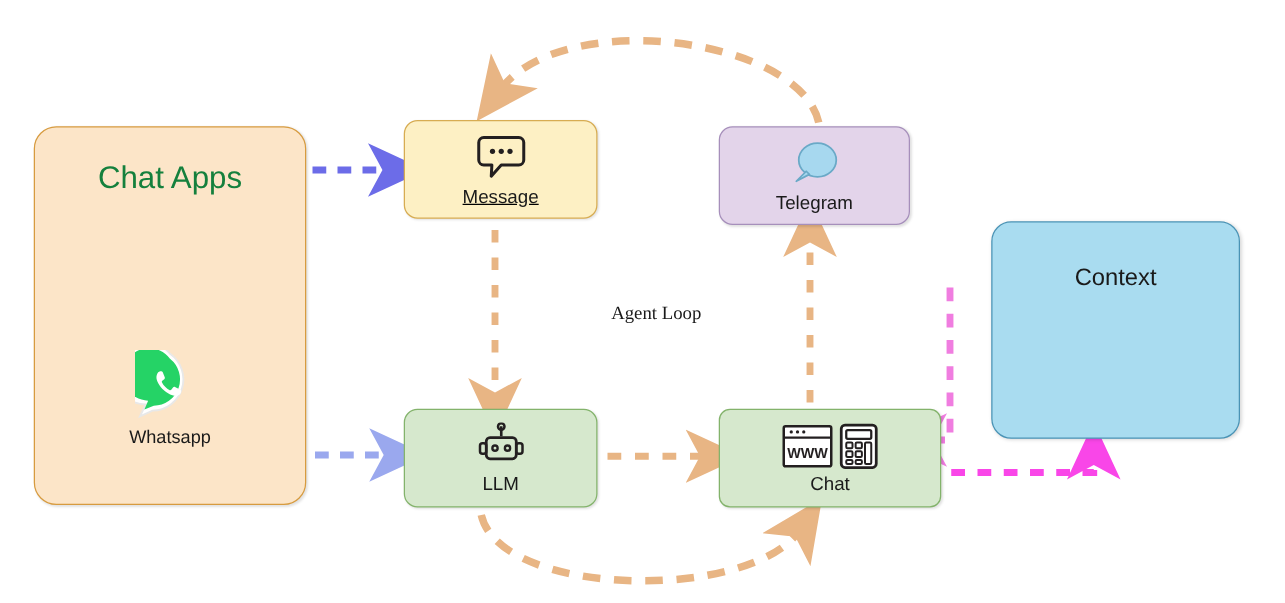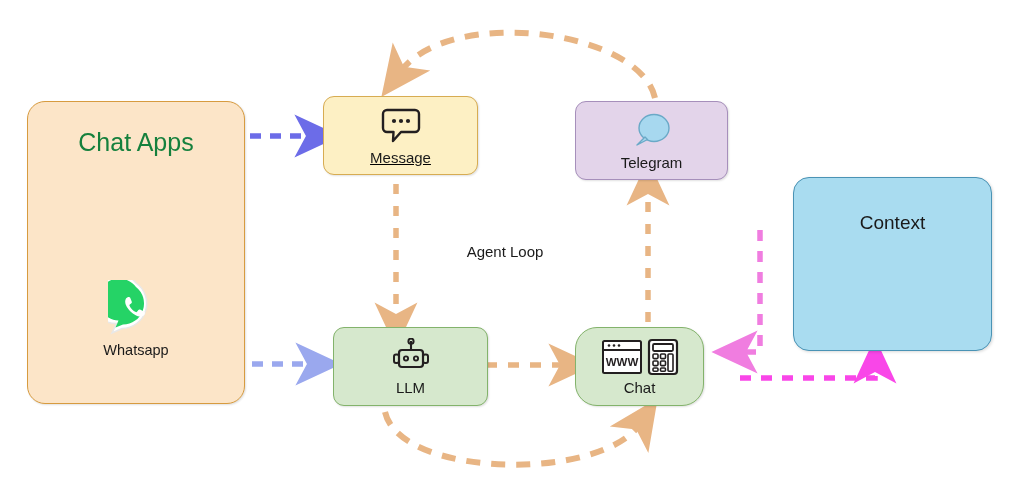--- a/index.html
+++ b/index.html
@@ -79,25 +79,24 @@
   }
   #response-node {
     left: 575px; top: 101px; width: 153px; height: 79px;
     background: #e3d4ea; border: 1.6px solid #a68fbb; border-radius: 11px;
     box-shadow: 1px 1px 2px rgba(0,0,0,0.12);
   }
   #llm-node {
     left: 323px; top: 327px; width: 155px; height: 79px;
     background: #d6e8cd; border: 1.6px solid #83b36b; border-radius: 11px;
     box-shadow: 1px 1px 2px rgba(0,0,0,0.12);
-    margin-left: 10px;
   }
   #tools-node {
-    left: 575px; top: 327px; width: 129px; height: 79px;
-    background: #d6e8cd; border: 1.6px solid #83b36b; border-radius: 22px;
+    left: 575px; top: 327px; width: 178px; height: 79px;
+    background: #d6e8cd; border: 1.6px solid #83b36b; border-radius: 9px;
     box-shadow: 1px 1px 2px rgba(0,0,0,0.12);
   }
   .flow-label { font-size: 15px; margin-top: 3px; }
 
   
   #context-node {
     left: 783px; top: 177px; width: 199px; height: 174px;
     background: #a9dcf0; border: 1.6px solid #4a93b5; border-radius: 16px;
     justify-content: flex-start; padding-top: 34px;
     box-shadow: 1px 1px 3px rgba(0,0,0,0.15);
@@ -112,25 +111,26 @@
   #skills-node {
     left: 881px; top: 271px; width: 86px; height: 68px;
     background: #d6cede; border: 1.4px solid #8a7fa0; border-radius: 9px;
     box-shadow: 1px 1px 2px rgba(0,0,0,0.13);
   }
   .sub-label { font-size: 13.5px; margin-top: 2px; }
 
   
   #agent-loop-label {
     position: absolute;
-    left: 435px; top: 243px;
+    left: 455px; top: 243px;
     width: 140px;
     text-align: center;
     font-size: 15px;
     color: #1a1a1a;
+    font-family: Liberation Serif, serif;
   }
   .icon-wrap { line-height: 0; }
 </style>
 </head>
 <body>
 
 <div id="canvas">
 
   <svg id="edges" viewBox="0 0 1028 482">
     <defs>

